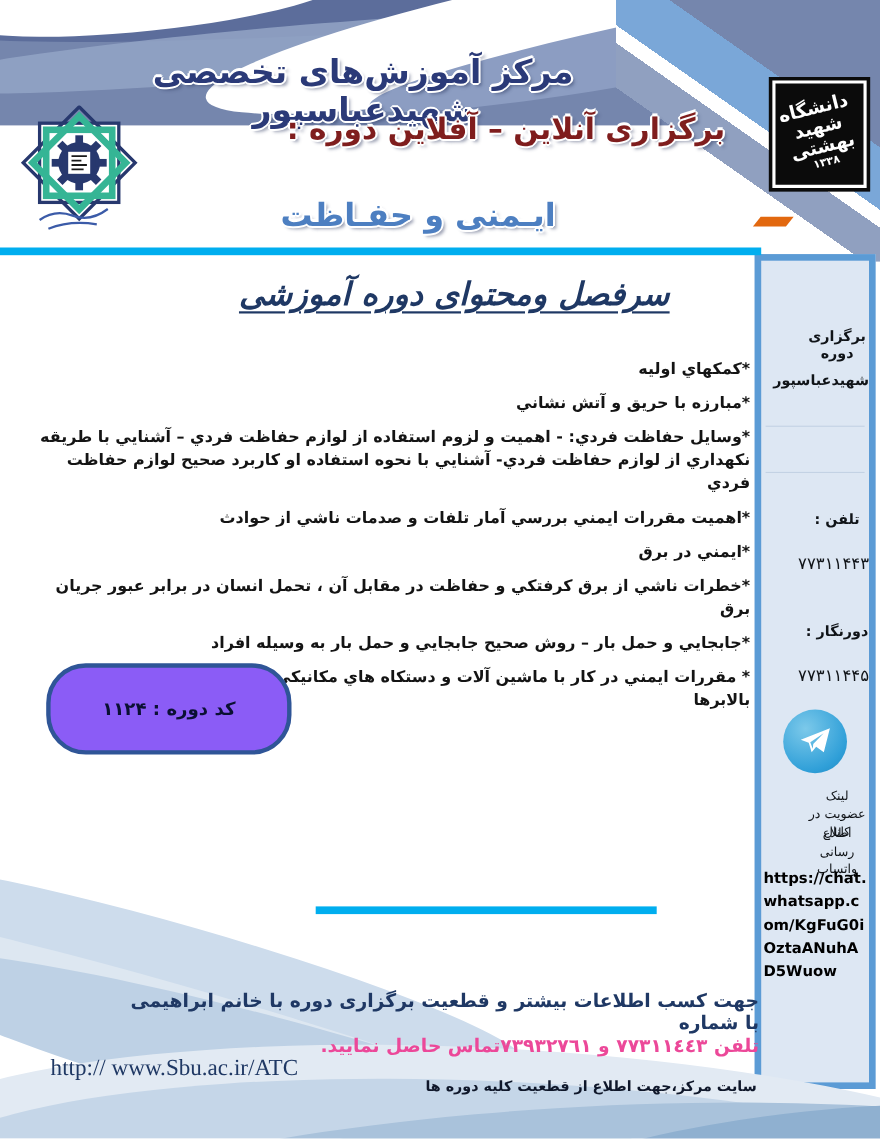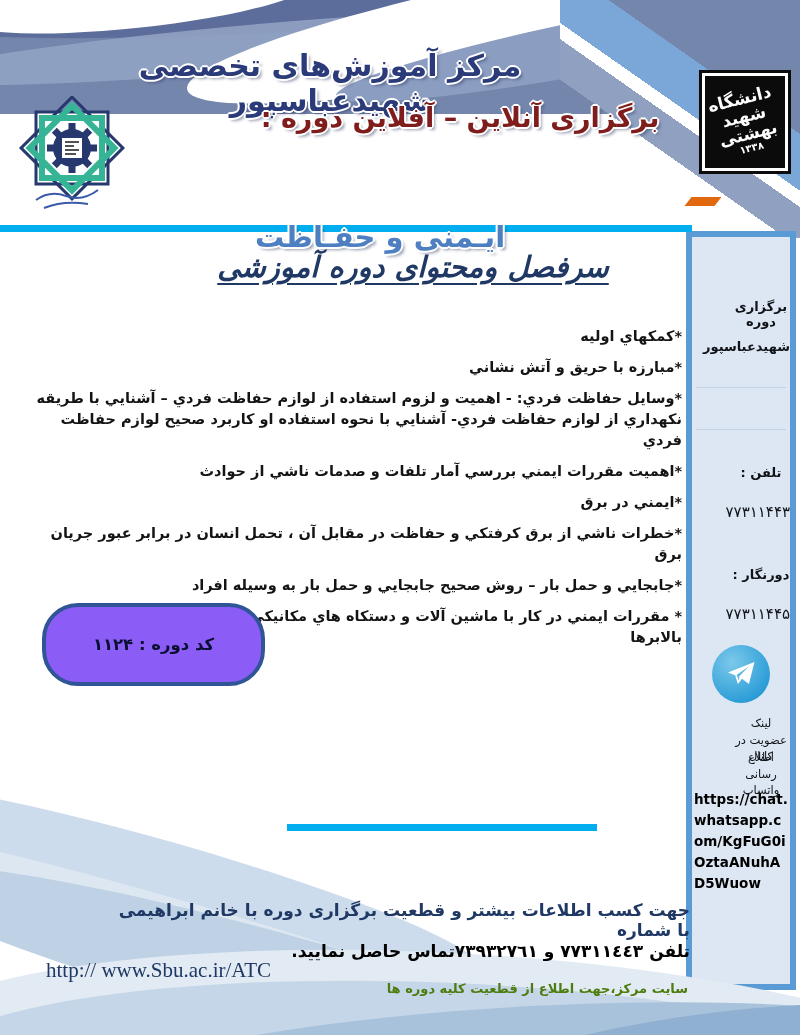--- a/index.html
+++ b/index.html
@@ -23,21 +23,21 @@
   .b-orange { position:absolute; left:688px; top:197px; width:30px; height:9px; background:#e2680f; transform:skewX(-38deg); }
   .cyan-line { position:absolute; left:0; top:225px; width:692px; height:7px; background:#00aeef; z-index:5; }
 
   
   .outline-w { text-shadow:-2px 0 0 #fff,2px 0 0 #fff,0 -2px 0 #fff,0 2px 0 #fff,-1px -1px 0 #fff,1px -1px 0 #fff,-1px 1px 0 #fff,1px 1px 0 #fff,3px 3px 3px rgba(40,50,90,.45); }
   .org-title { position:absolute; left:90px; top:48px; width:480px; z-index:6;
     direction:rtl; text-align:center; font-size:30px; font-weight:bold; color:#2b3a78; }
   .subtitle { position:absolute; left:230px; top:102px; width:460px; z-index:6;
     direction:rtl; text-align:center; font-size:27px; font-weight:bold; color:#7f1d1d; }
   .course-title { position:absolute; left:215px; top:178px; width:330px; z-index:6;
-    direction:rtl; text-align:center; font-size:29px; font-weight:bold; color:#4d7fc1;margin-top:42px; }
+    direction:rtl; text-align:center; font-size:29px; font-weight:bold; color:#4d7fc1; }
 
   
   .org-logo { position:absolute; left:14px; top:96px; width:116px; height:122px; z-index:6; }
   
   .uni-logo { position:absolute; left:699px; top:70px; width:92px; height:104px; z-index:6;
     background:#0b0b0b; border:3px solid #0b0b0b; box-shadow:inset 0 0 0 3px #ffffff; 
     display:flex; flex-direction:column; align-items:center; justify-content:center; overflow:hidden; }
   .uni-logo .rot { transform:rotate(-14deg); text-align:center; }
   .uni-logo span { display:block; color:#ffffff; font-weight:bold; font-size:17px; line-height:1.05; direction:rtl; }
   .uni-logo span.yr { font-size:10px; letter-spacing:1px; }
@@ -79,23 +79,23 @@
   .w-l3 { left:-130px; top:926px; width:760px; height:92px; background:#bed1e5; transform:rotate(15deg); }
   .w-b1 { left:-120px; top:953px; width:1140px; height:260px; background:#e2eaf3; transform:rotate(3deg); }
   .w-b2 { left:-80px;  top:983px; width:1060px; height:220px; background:#c5d6e8; transform:rotate(2.5deg); }
   .w-b3 { left:30px;   top:1006px; width:1010px; height:180px; background:#a9c2db; transform:rotate(-3deg); }
   .w-b4 { left:430px;  top:1010px; width:620px; height:150px; background:#8fb0d0; transform:rotate(-6deg); }
 
   
   .f-line1 { position:absolute; left:100px; top:900px; width:590px; z-index:6;
     direction:rtl; text-align:right; font-size:17px; font-weight:bold; color:#1f3864; }
   .f-line2 { position:absolute; left:100px; top:941px; width:590px; z-index:6;
-    direction:rtl; text-align:right; font-size:17px; font-weight:bold; color:#000000; }
+    direction:rtl; text-align:right; font-size:17px; font-weight:bold; color:#ec4899; }
   .f-note { position:absolute; left:288px; top:981px; width:400px; z-index:6;
-    direction:rtl; text-align:right; font-size:13px; font-weight:bold; color:#4d7c0f; }
+    direction:rtl; text-align:right; font-size:13px; font-weight:bold; color:#0f172a; }
   .f-url { position:absolute; left:46px; top:958px; z-index:6;
     font-family:"Liberation Serif","DejaVu Serif",serif; font-size:21px; font-weight:normal; color:#1f3864; text-decoration:none; }
 </style>
 </head>
 <body>
 
 <div id="page">
 
   <div class="banner">
     <div class="b-base"></div>

